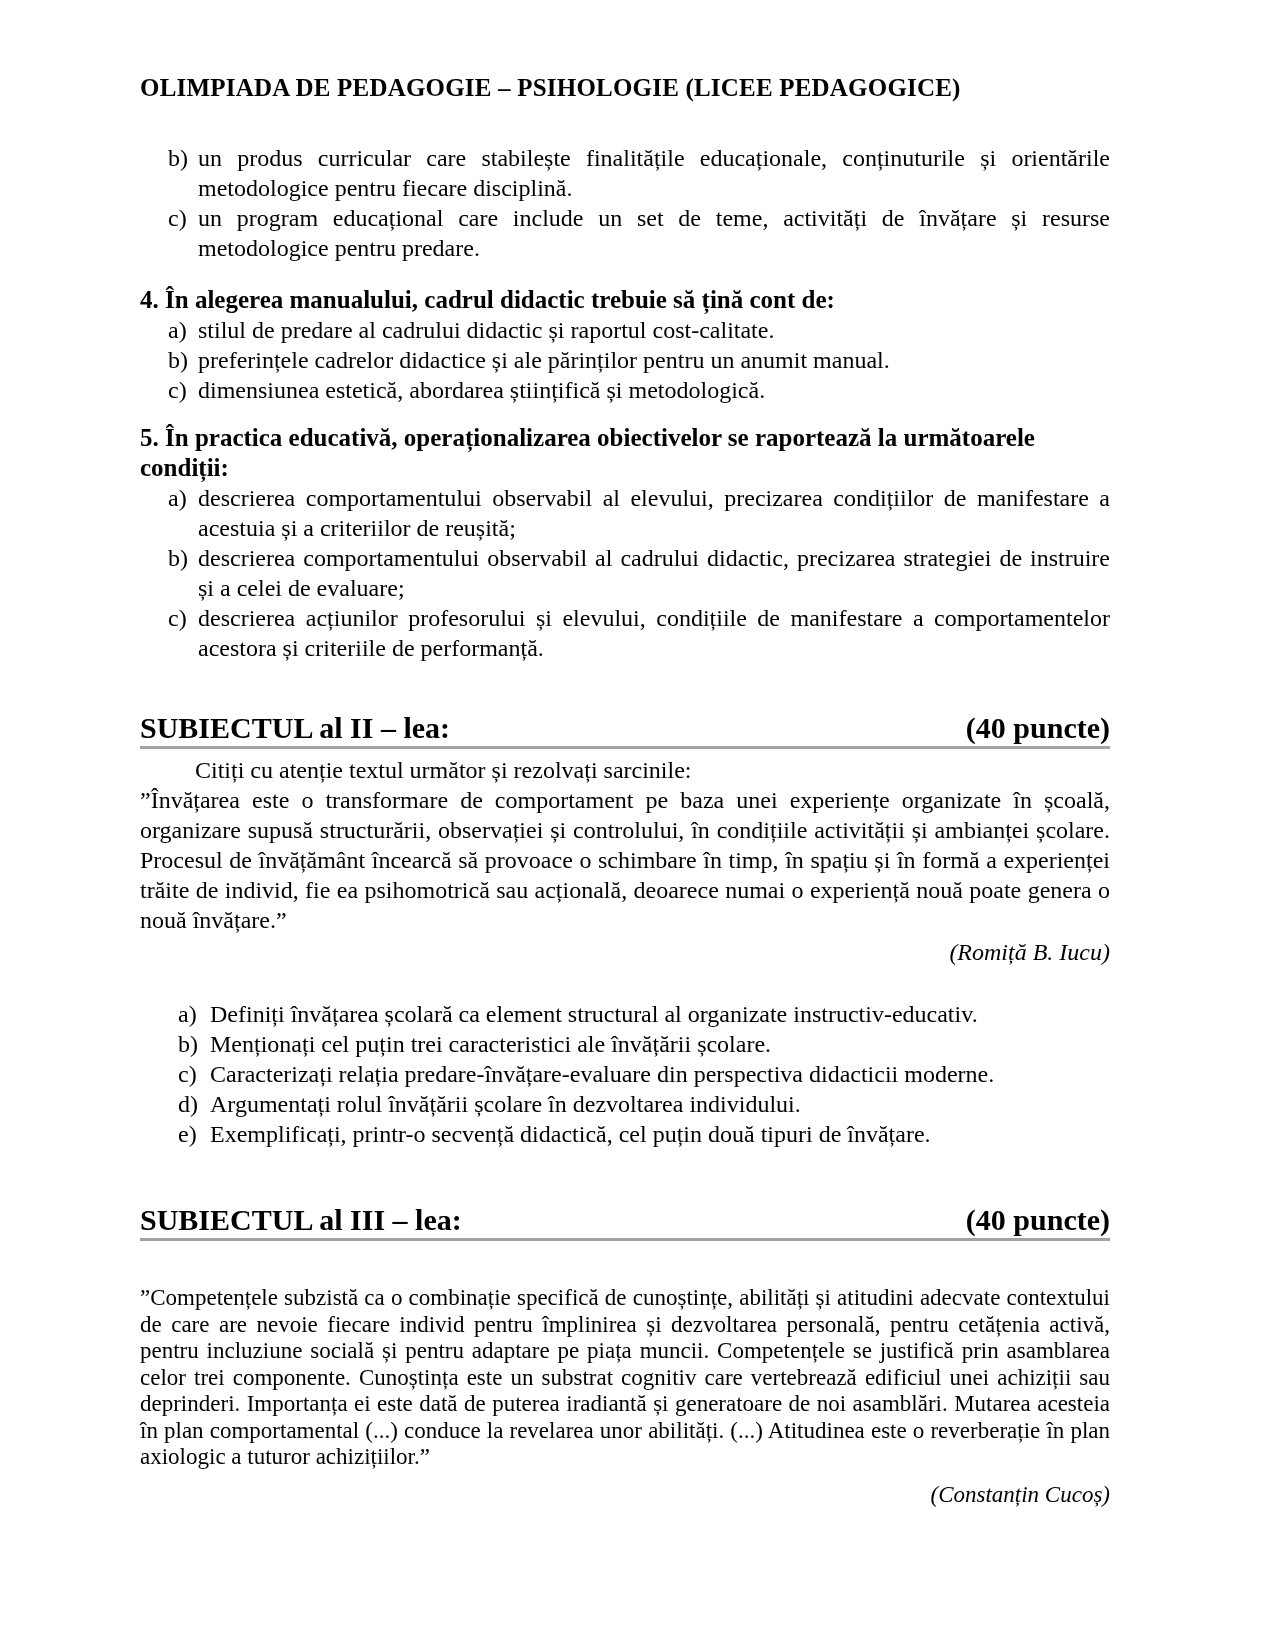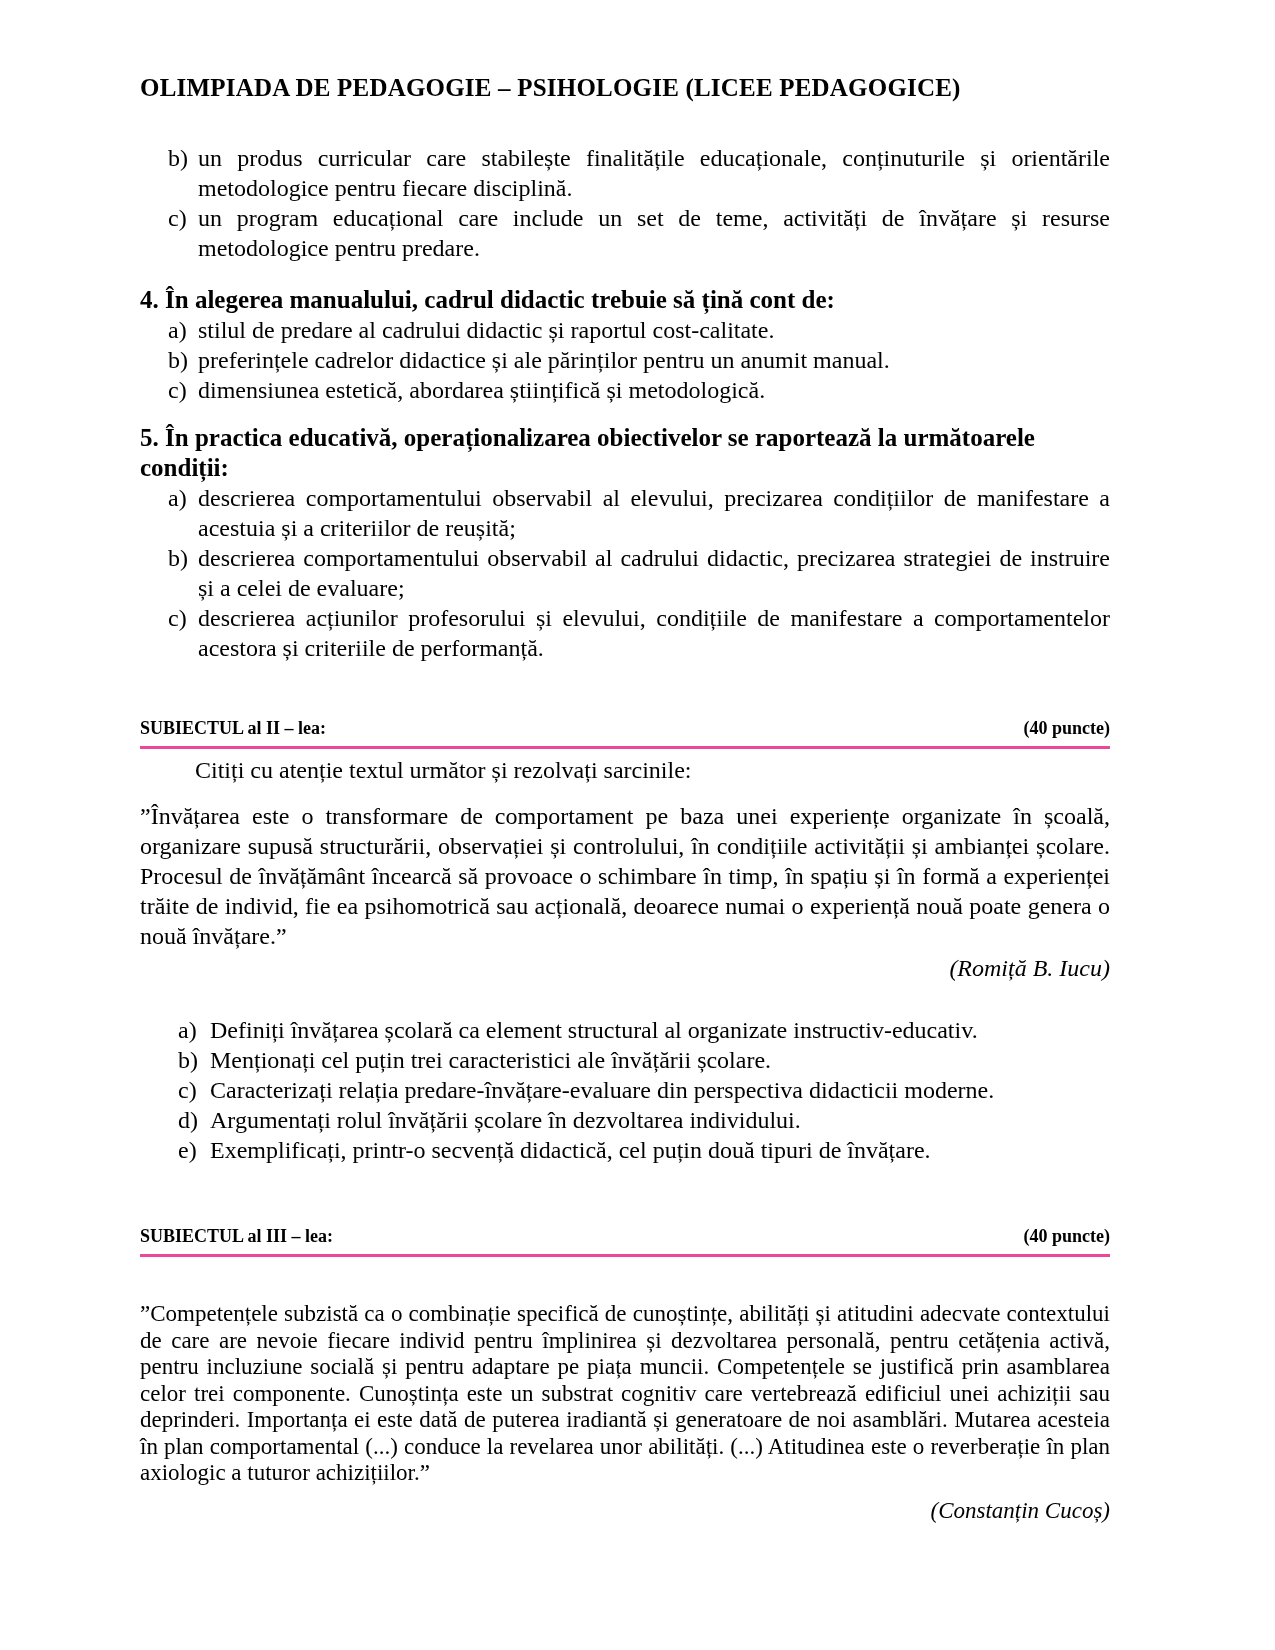--- a/index.html
+++ b/index.html
@@ -52,33 +52,32 @@
     font-weight: bold;
     font-size: 25px;
   }
   .sec4 { margin-top: 22px; }
   .sec5 { margin-top: 18px; }
   .subject-row {
     display: flex;
     justify-content: space-between;
     align-items: baseline;
     font-weight: bold;
-    font-size: 18px;
-    border-bottom: 3px solid #ec4899;
+    font-size: 30px;
+    border-bottom: 3px solid #a3a3a3;
     padding-bottom: 3px;
   }
   .subject2-row { margin-top: 50px; }
   .subject3-row { margin-top: 56px; gap: 28px; }
   .intro-line {
     text-indent: 55px;
     margin-top: 6px;
   }
   .quote-par {
     text-align: justify;
-    margin-top: 16px;
   }
   .attribution {
     text-align: right;
     font-style: italic;
     margin-top: 2px;
   }
   .tasks {
     margin-top: 32px;
   }
   .quote-par-3 {

